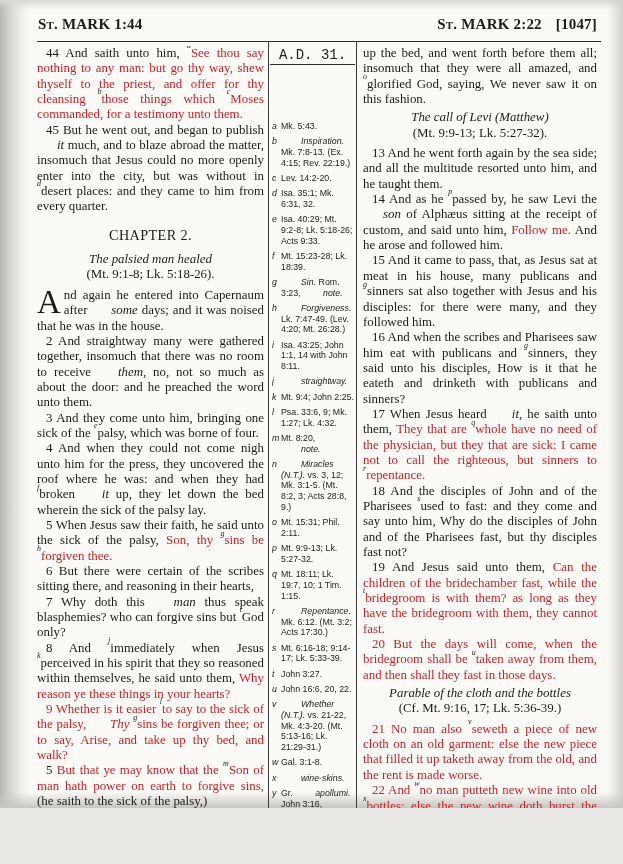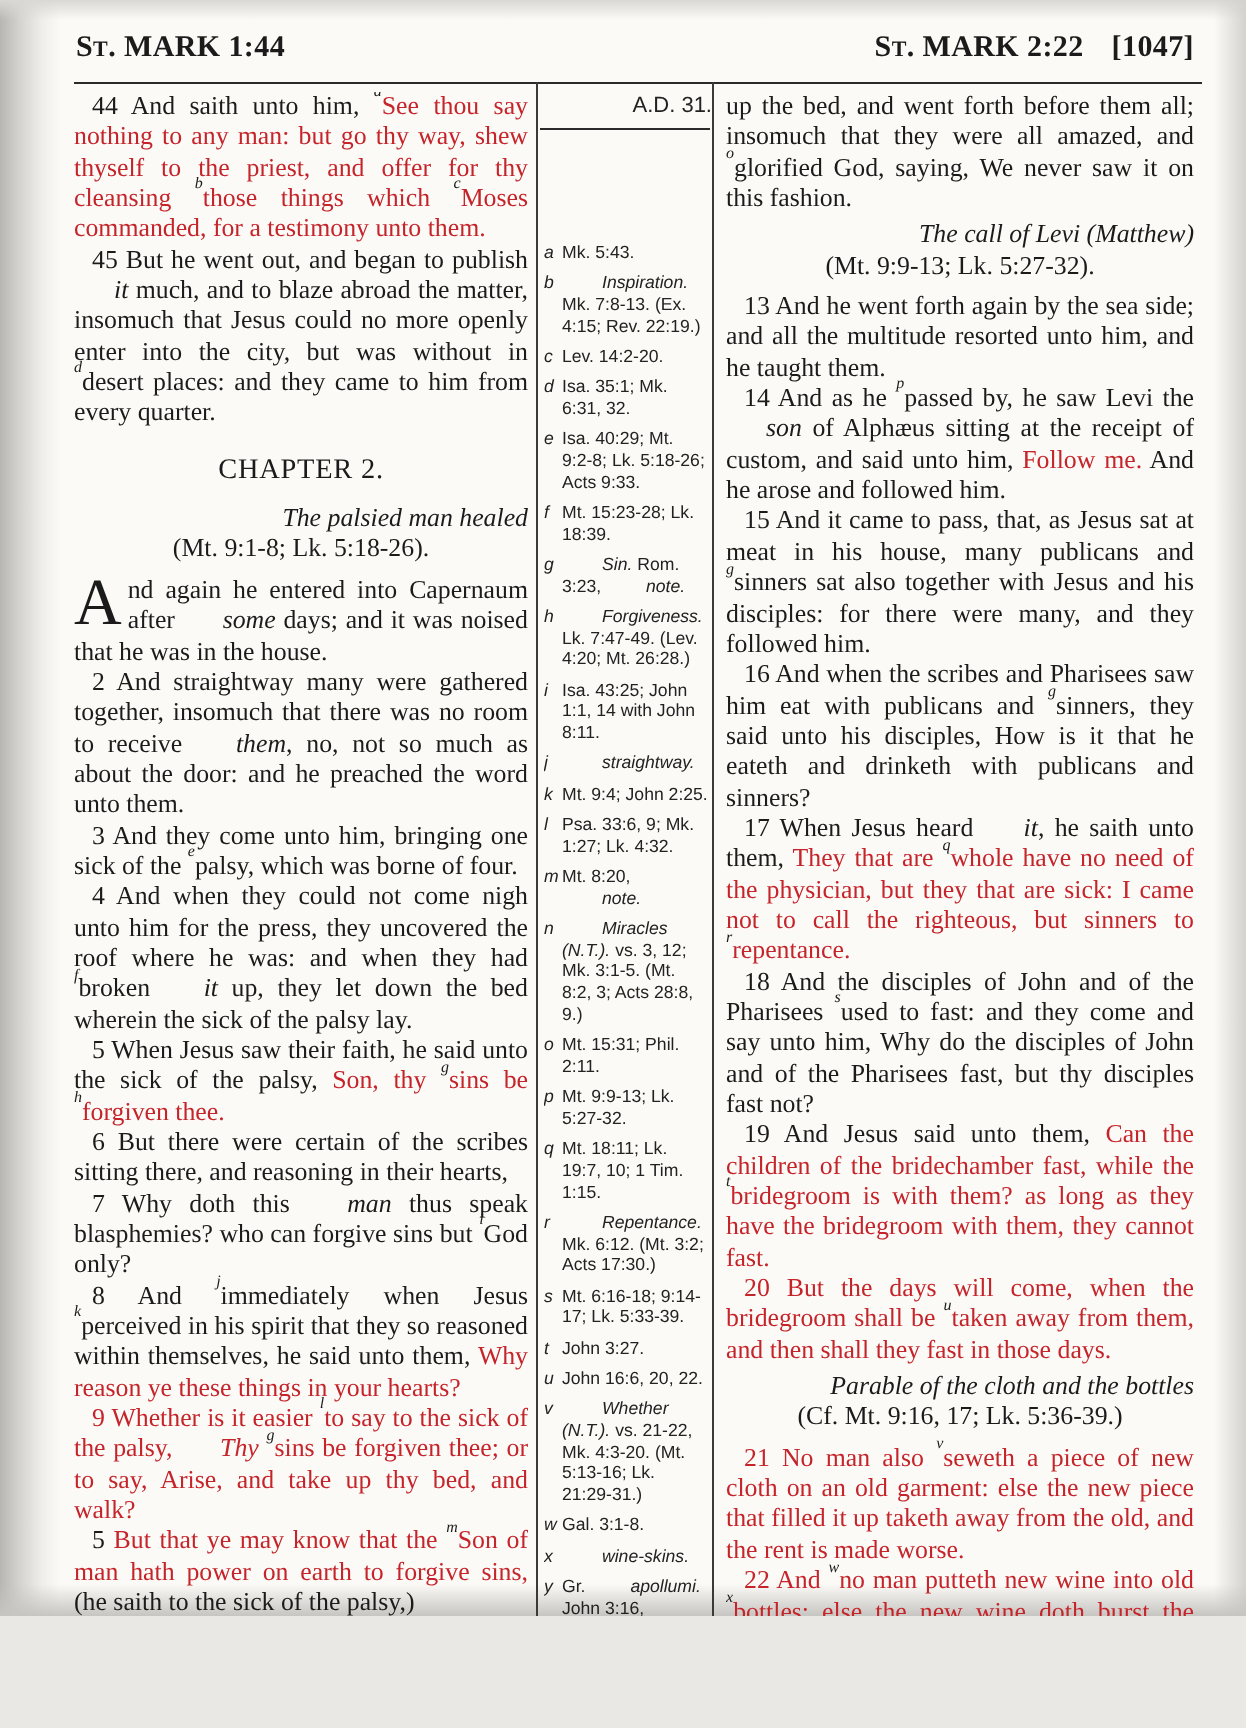--- a/index.html
+++ b/index.html
@@ -12,30 +12,30 @@
   .edge-right{top:0;bottom:0;right:0;width:16px;background:linear-gradient(270deg,#d3d2ce,rgba(251,250,247,0));}
   .edge-bottom{left:0;right:0;bottom:0;height:16px;background:linear-gradient(0deg,#c6c5c1,rgba(251,250,247,0));}
   
   .run-head{position:absolute;top:16px;font-weight:bold;font-size:15px;font-variant:small-caps;letter-spacing:.2px;}
   .run-left{left:38px;}
   .run-right{right:26px;display:flex;gap:14px;}
   .rule-top{position:absolute;left:37px;right:22px;top:41px;border-top:1.7px solid #2a2a2a;}
   .vline{position:absolute;top:41px;height:800px;width:1.1px;background:#3a3a3a;}
   .vline1{left:268px;}
   .vline2{left:356px;}
-  .adbox{position:absolute;left:269px;top:47px;width:87px;text-align:right;font-family:Liberation Sans, sans-serif;font-size:11px;color:#222;}
+  .adbox{position:absolute;left:269px;top:47px;width:87px;text-align:center;font-family:Liberation Mono, monospace;font-size:14px;color:#222;}
   .adline{position:absolute;left:270px;top:64px;width:85px;border-top:1.3px solid #2a2a2a;}
   
   .textcol{position:absolute;top:46px;height:814px;overflow:hidden;font-size:12.9px;line-height:15.35px;text-align:justify;}
   .col-left{left:37px;width:227px;}
   .col-right{left:363px;width:234px;}
   .verse{margin:0;text-indent:9px;}
   .cont{text-indent:0;}
   .chapter{margin:13px 0 9px;text-align:center;text-indent:0;font-size:14.2px;letter-spacing:.4px;}
-  .sect-title{text-align:right;font-style:italic;text-indent:0;margin:3px 0 0;}
+  .sect-title{text-align:center;font-style:italic;text-indent:0;margin:3px 0 0;}
   .sect-ref{text-align:center;text-indent:0;margin:0 0 5px;}
   .red{color:#c5242a;}
   .it{font-style:italic;margin-left:20px;}
   sup{font-size:8px;font-style:italic;line-height:0;position:relative;top:-.42em;color:#1b1b1b;}
   .dropcap{float:left;font-size:33px;line-height:26px;padding:1px 3px 0 0;font-style:normal;}
   
   .refcol{position:absolute;left:272px;top:121px;width:82px;height:712px;overflow:hidden;font-family:"Liberation Sans",sans-serif;font-size:8.8px;line-height:10.7px;color:#222;text-align:left;}
   .ref-entry{display:flex;margin-bottom:4.6px;}
   .ref-letter{flex:none;width:9px;font-style:italic;}
   .ref-body{flex:1;}

